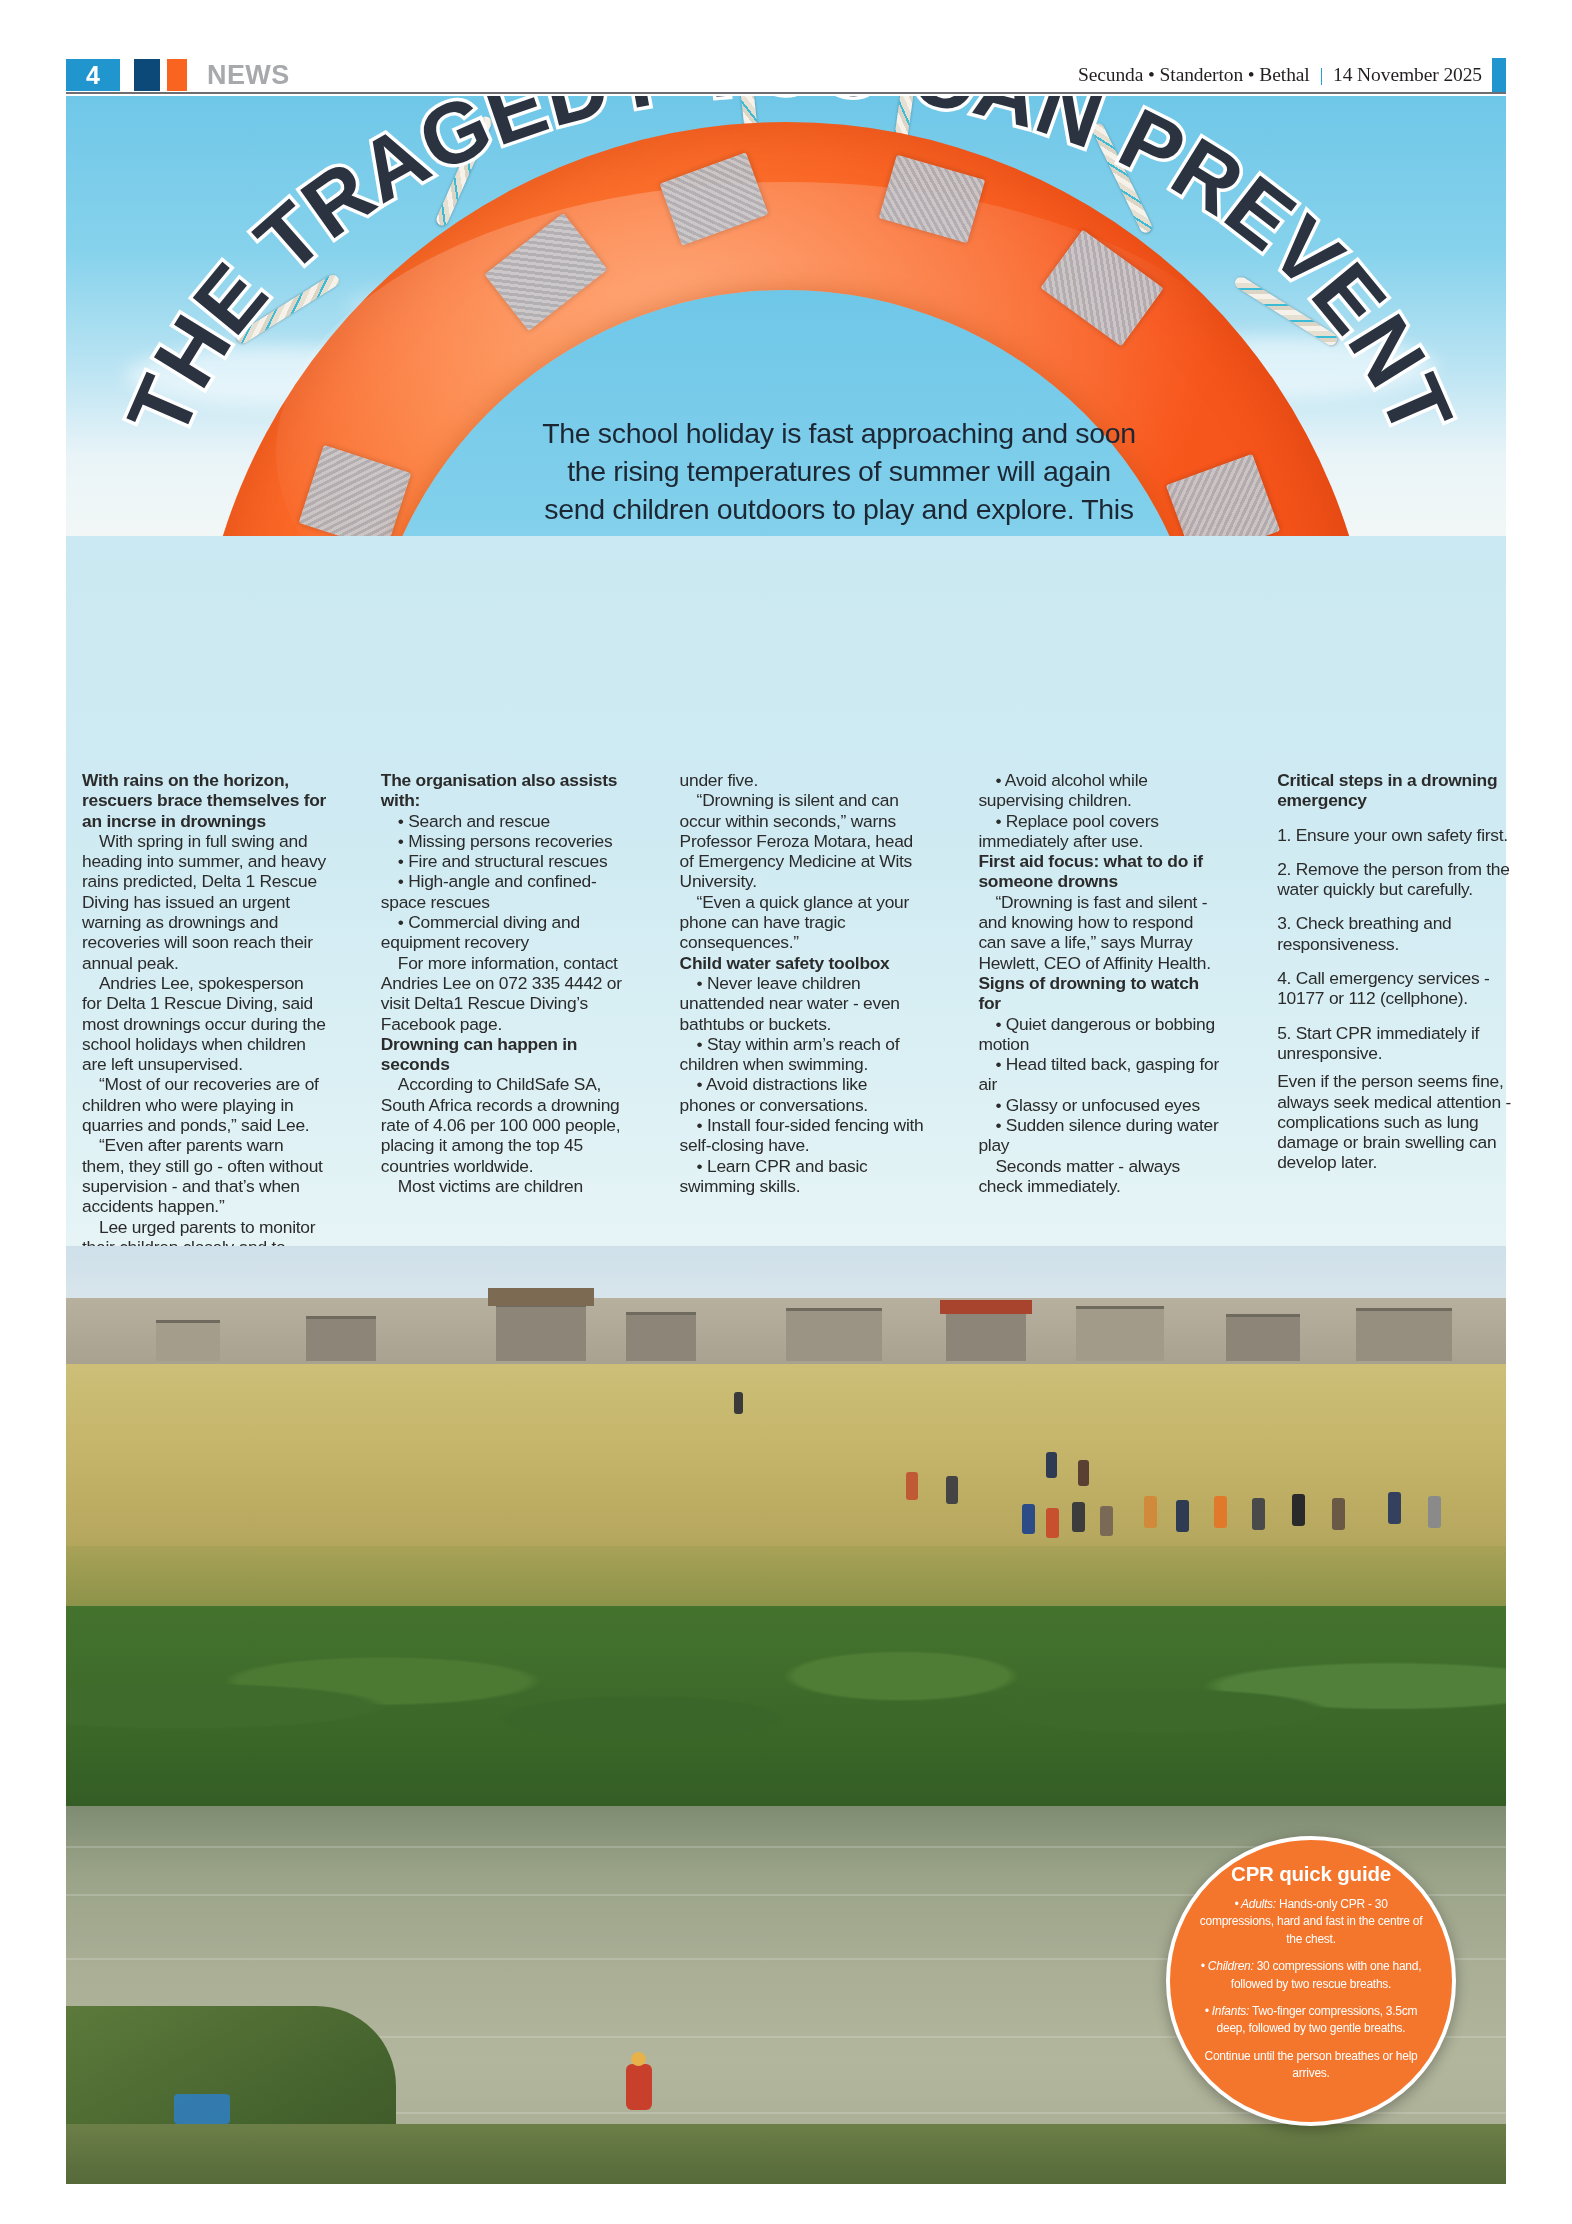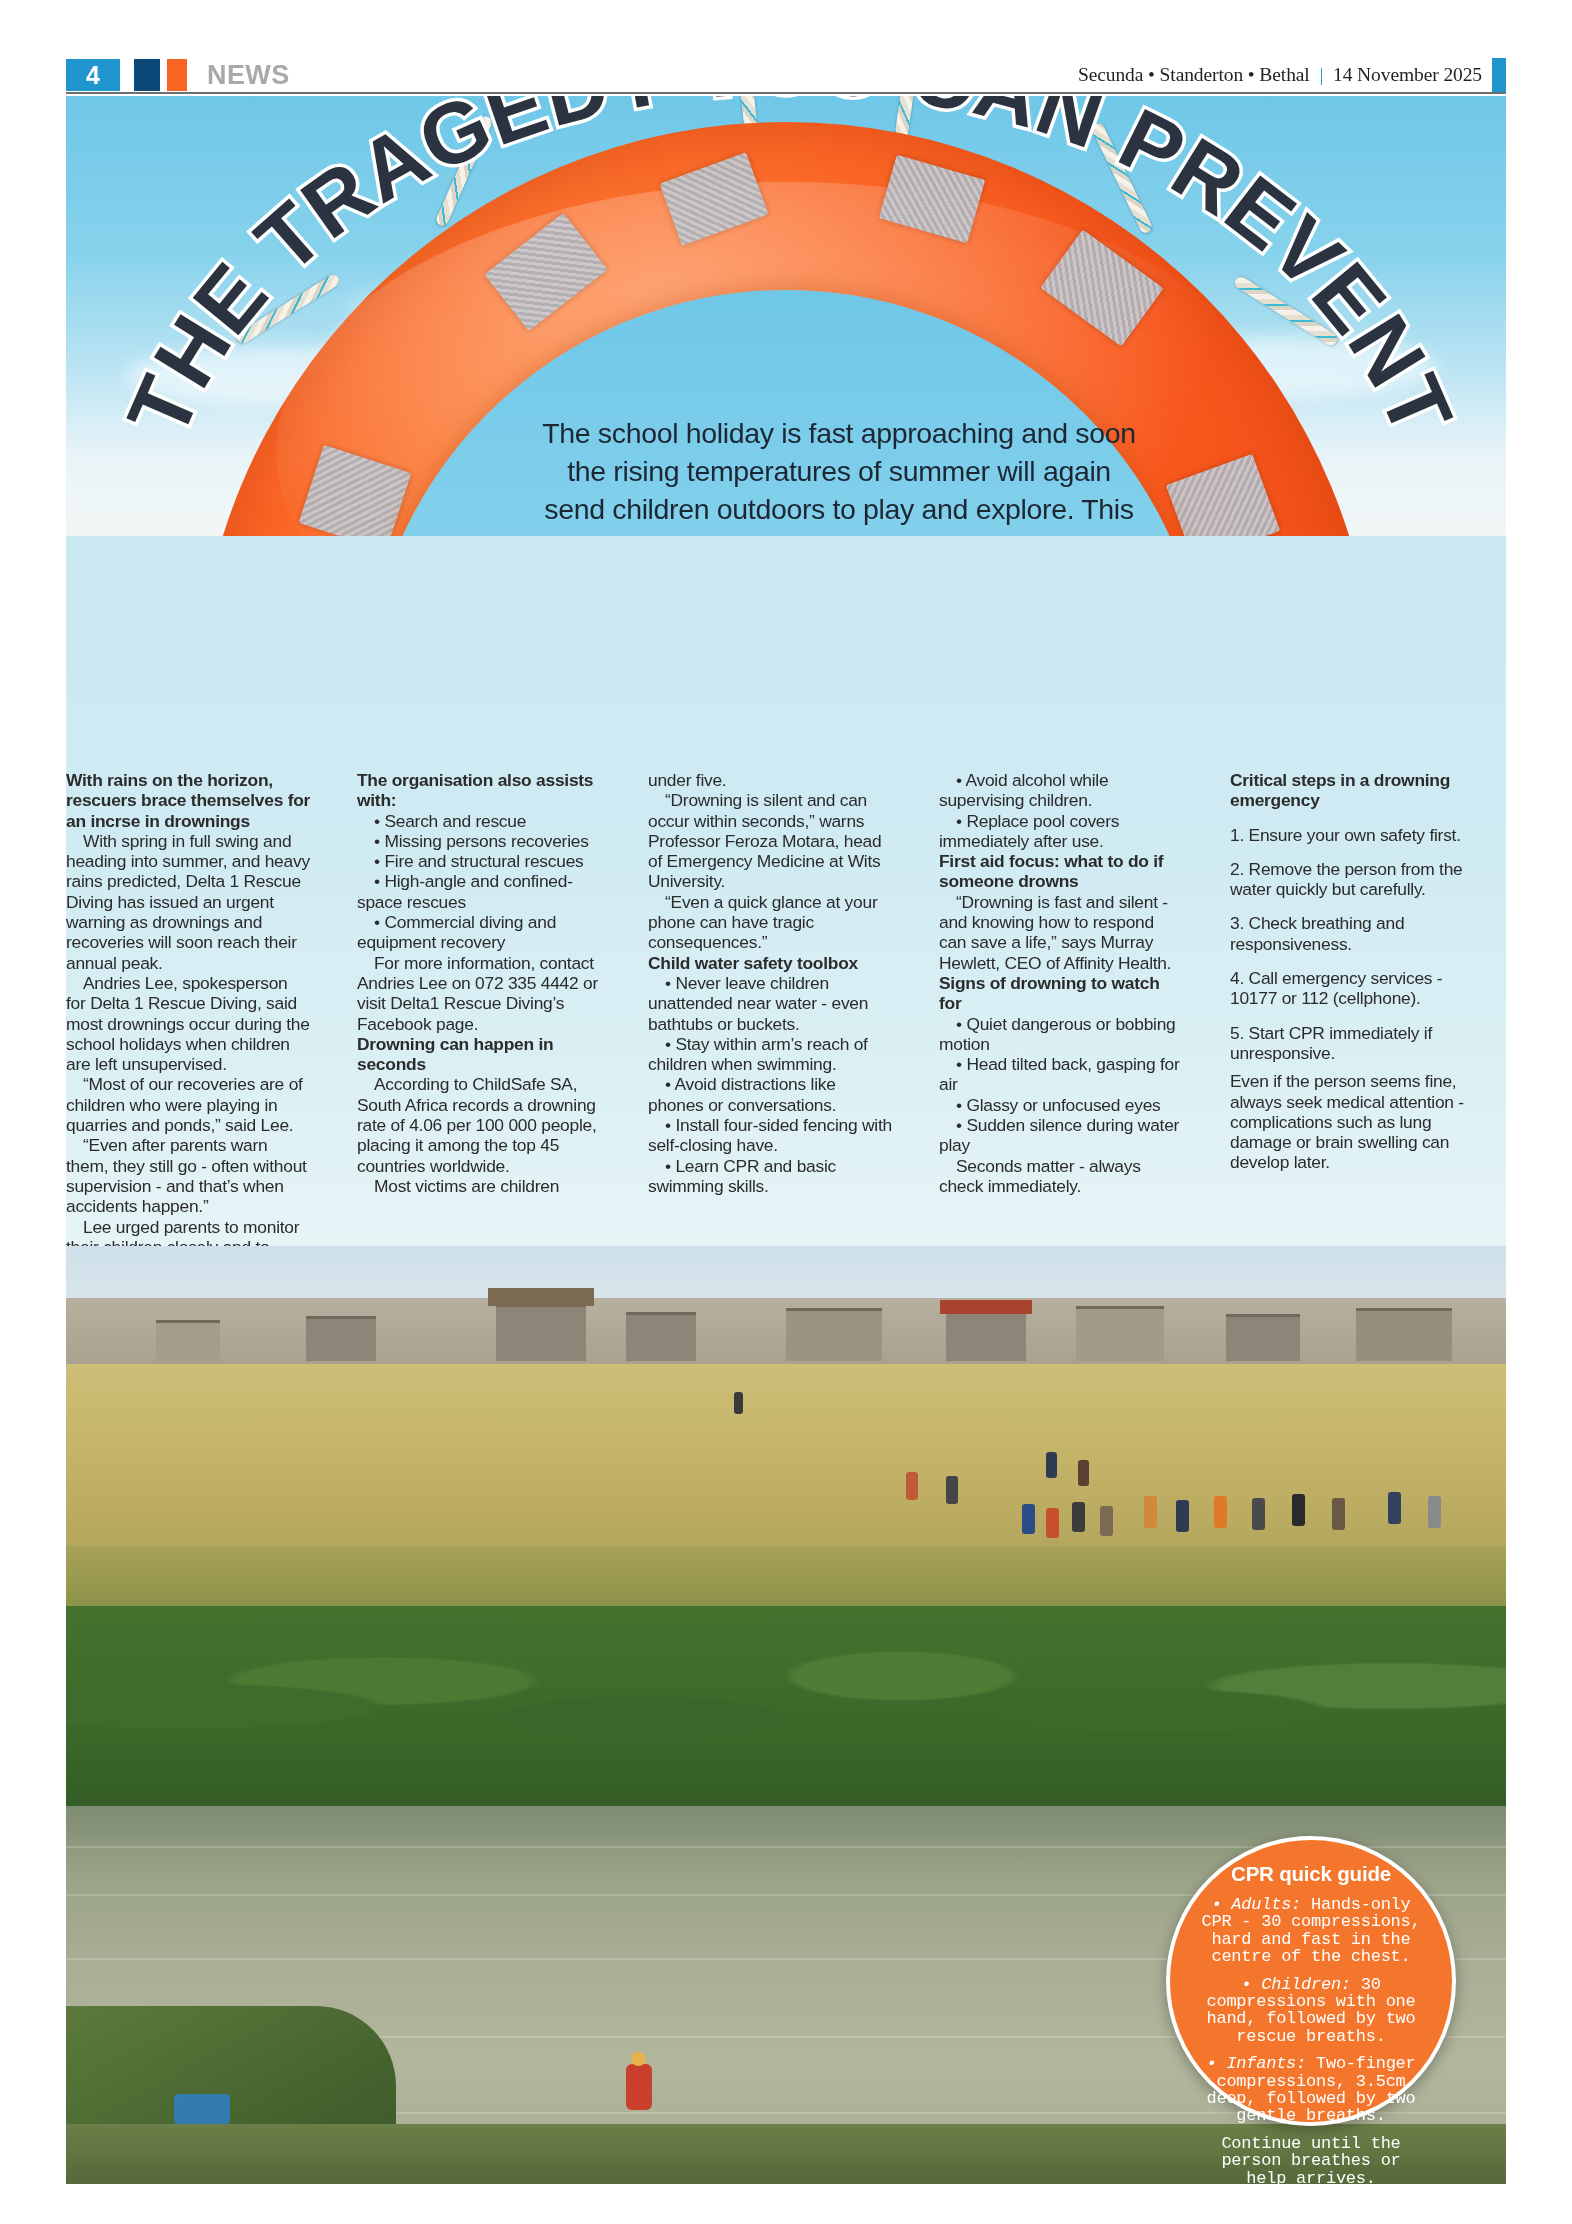--- a/index.html
+++ b/index.html
@@ -113,22 +113,22 @@
     font-family:"Liberation Sans",sans-serif;
     letter-spacing:-0.35px;
   }
 
   
   .colband{
     position:absolute;left:66px;top:536px;width:1440px;height:710px;
     background:linear-gradient(to bottom,#cbe9f2 0%,#cfeaf2 40%,#d9eff4 70%,#e6f4f6 100%);
   }
   .cols{
-    position:absolute;left:66px;top:770px;width:1440px;height:480px;
-    display:flex;gap:4px;
+    position:absolute;left:82px;top:770px;width:1440px;height:480px;
+    display:flex;gap:12px;
   }
   .col{width:245px;margin-right:42px;}
   .col:last-child{margin-right:0;}
   .col p{
     margin:0;font-size:17.4px;line-height:20.3px;color:#2b2b2b;
     font-family:"Liberation Sans",sans-serif;letter-spacing:-0.25px;
   }
   .col p.ind{text-indent:17px;}
   .sub{
     margin:0;font-size:17.6px;line-height:20.3px;font-weight:bold;color:#f96421;
@@ -195,22 +195,22 @@
   
   .cpr{
     position:absolute;left:1166px;top:1836px;width:290px;height:290px;
     border-radius:50%;background:#f4762c;border:4px solid #ffffff;
     box-shadow:0 4px 14px rgba(0,0,0,.3);
     color:#fff;text-align:center;
     padding:16px 18px;box-sizing:border-box;
   }
   .cpr h4{margin:6px 0 2px 0;font-size:20.5px;font-weight:bold;
     font-family:"Liberation Sans",sans-serif;letter-spacing:-0.2px;}
-  .cpr p{margin:10px;font-size:17px;line-height:17.4px;
-    font-family:Liberation Mono, monospace;letter-spacing:-0.25px;}
+  .cpr p{margin:10px;font-size:12px;line-height:17.4px;
+    font-family:Liberation Sans, sans-serif;letter-spacing:-0.25px;}
   .cpr em{font-style:italic;}
 </style>
 </head>
 <body>
 
 <div class="page">
 
   <div class="masthead">
     <div class="pgnum">4</div>
     <div class="bar-navy"></div>

